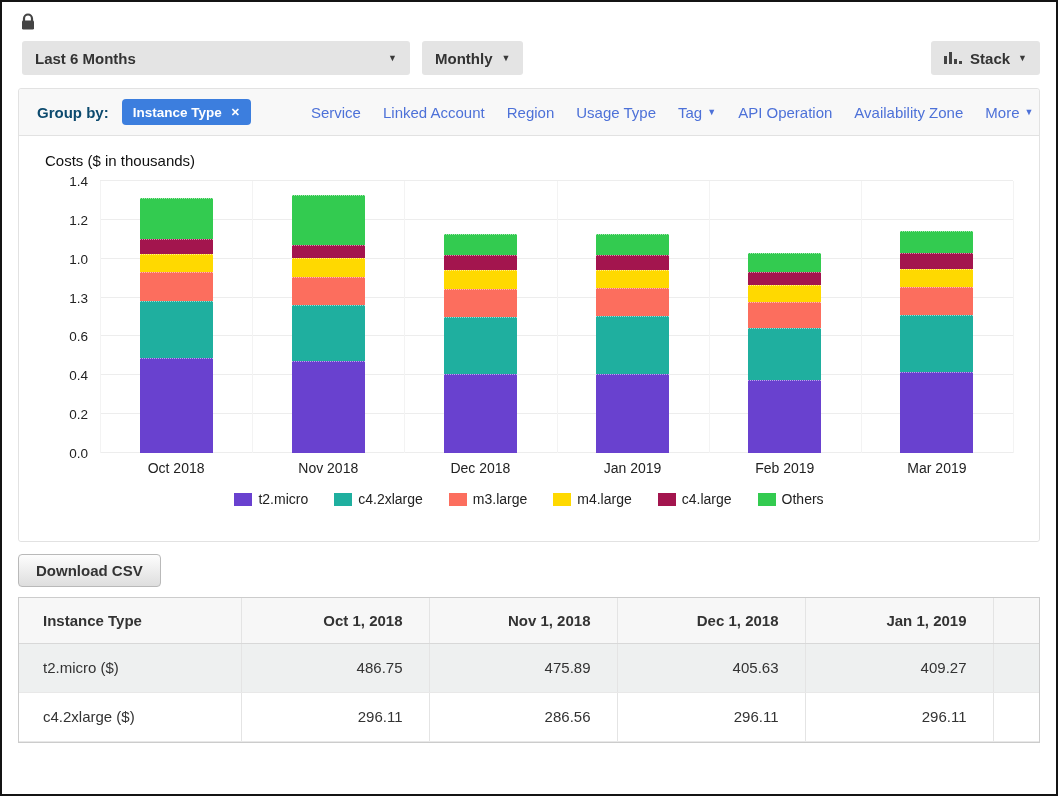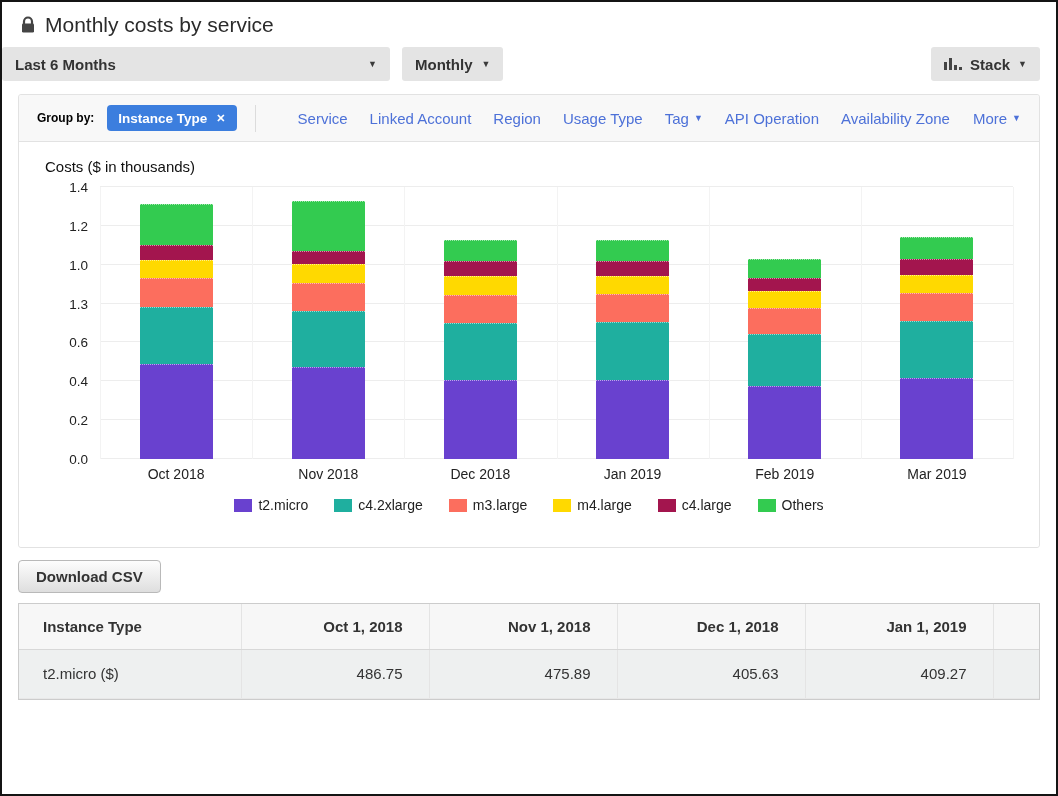--- a/index.html
+++ b/index.html
@@ -8,37 +8,37 @@
     font-family: "Liberation Sans", sans-serif;
     background: #ffffff;
     border: 2px solid #141414;
     overflow: hidden;
     position: relative;
   }
   
   .title-row { display: flex; align-items: center; gap: 9px; padding: 11px 18px 0 18px; }
   .page-title { font-size: 21px; font-weight: 500; color: #2b2b2b; }
   
-  .controls-row { display: flex; align-items: center; gap: 12px; padding: 10px 16px 0 0; }
+  .controls-row { display: flex; align-items: center; gap: 12px; padding: 10px 16px 0 20px; }
   .btn {
     background: #e4e4e4; border: none; border-radius: 3px;
     height: 34px; display: flex; align-items: center;
     font-weight: bold; font-size: 15px; color: #333; padding: 0 13px; cursor: pointer;
   }
   .range-btn { width: 388px; justify-content: space-between; }
   .gran-btn { gap: 9px; }
   .stack-btn { margin-left: auto; gap: 8px; }
   .caret { font-size: 9px; color: #3a3a3a; line-height: 1; }
   
   .panel { margin: 13px 16px 0 16px; border: 1px solid #e2e2e2; border-radius: 3px; }
   .groupby-bar {
     display: flex; align-items: center; gap: 13px; height: 47px; padding: 0 18px;
     background: #f8f8f8; border-bottom: 1px solid #e2e2e2; border-radius: 3px 3px 0 0;
   }
-  .gb-label { font-weight: bold; font-size: 12px; color: #000000; white-space: nowrap; }
+  .gb-label { font-weight: bold; font-size: 15px; color: #0c4a6e; white-space: nowrap; }
   .chip {
     background: #3c7ede; color: #fff; border-radius: 4px; height: 26px;
     display: flex; align-items: center; gap: 9px; padding: 0 11px;
     font-size: 13.5px; font-weight: bold; cursor: pointer; white-space: nowrap;
   }
   .chip-x { font-size: 11px; cursor: pointer; }
   .gb-divider { width: 1px; height: 27px; background: #dcdcdc; margin: 0 5px; }
   .gb-links { display: flex; align-items: center; gap: 22px; flex: 1; margin-left: 24px; }
   .gb-link { color: #4d71d8; font-size: 15px; display: flex; align-items: center; gap: 5px; cursor: pointer; white-space: nowrap; }
   .gb-link .caret { color: #4d71d8; }
@@ -85,21 +85,20 @@
 </head>
 <body>
 
 <div class="title-row">
   <span style="display:inline-flex;">
     <svg width="16" height="18" viewBox="0 0 16 18">
       <path d="M4 8V5.5a4 4 0 0 1 8 0V8" fill="none" stroke="#444" stroke-width="2.2"></path>
       <rect x="2" y="7.6" width="12" height="9" rx="1.4" fill="#444"></rect>
     </svg>
   </span>
-  <span class="page-title">Monthly costs by service</span>
 </div>
 
 <div class="controls-row">
   <button class="btn range-btn">
     <span>Last 6 Months</span>
     <span class="caret">▼</span>
   </button>
   <button class="btn gran-btn">
     <span>Monthly</span>
     <span class="caret">▼</span>
@@ -303,15 +302,23 @@
       </thead>
     <tbody>
         <tr class="shaded">
           <td class="col-label">t2.micro ($)</td>
           <td class="col-num">486.75</td>
           <td class="col-num">475.89</td>
           <td class="col-num">405.63</td>
           <td class="col-num">409.27</td>
           <td></td>
         </tr>
+        <tr>
+          <td class="col-label">c4.2xlarge ($)</td>
+          <td class="col-num">296.11</td>
+          <td class="col-num">286.56</td>
+          <td class="col-num">296.11</td>
+          <td class="col-num">296.11</td>
+          <td></td>
+        </tr>
       </tbody>
   </table>
 </div>
 
 </body></html>

